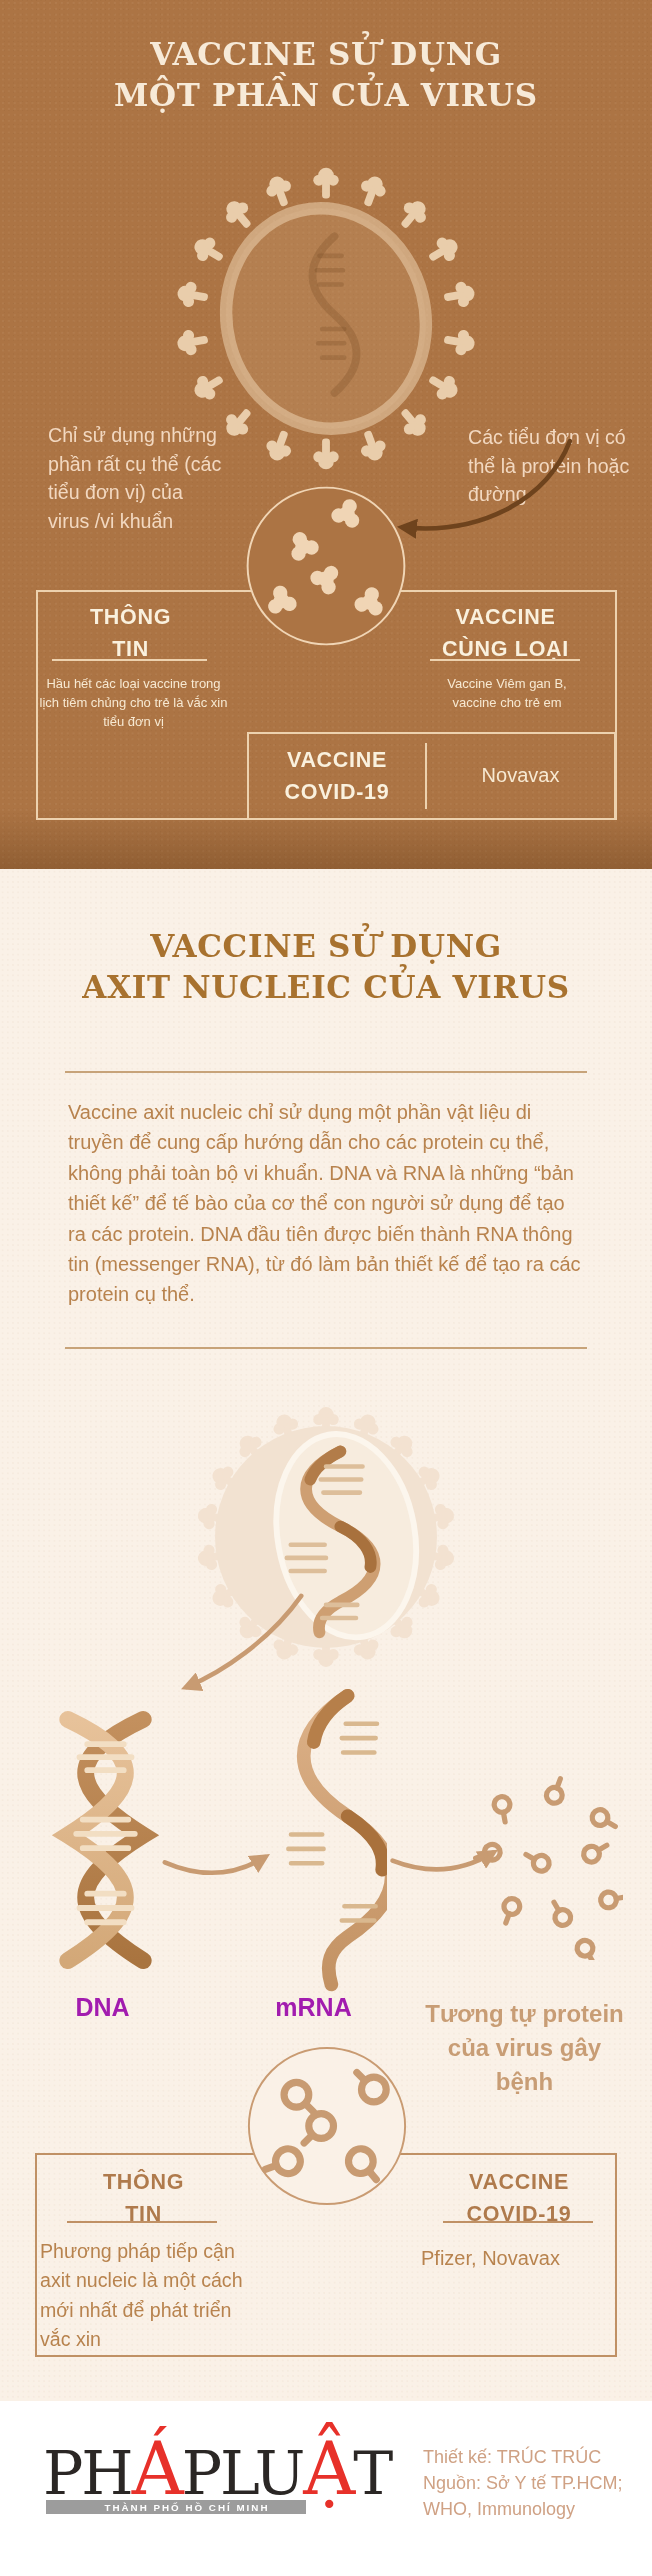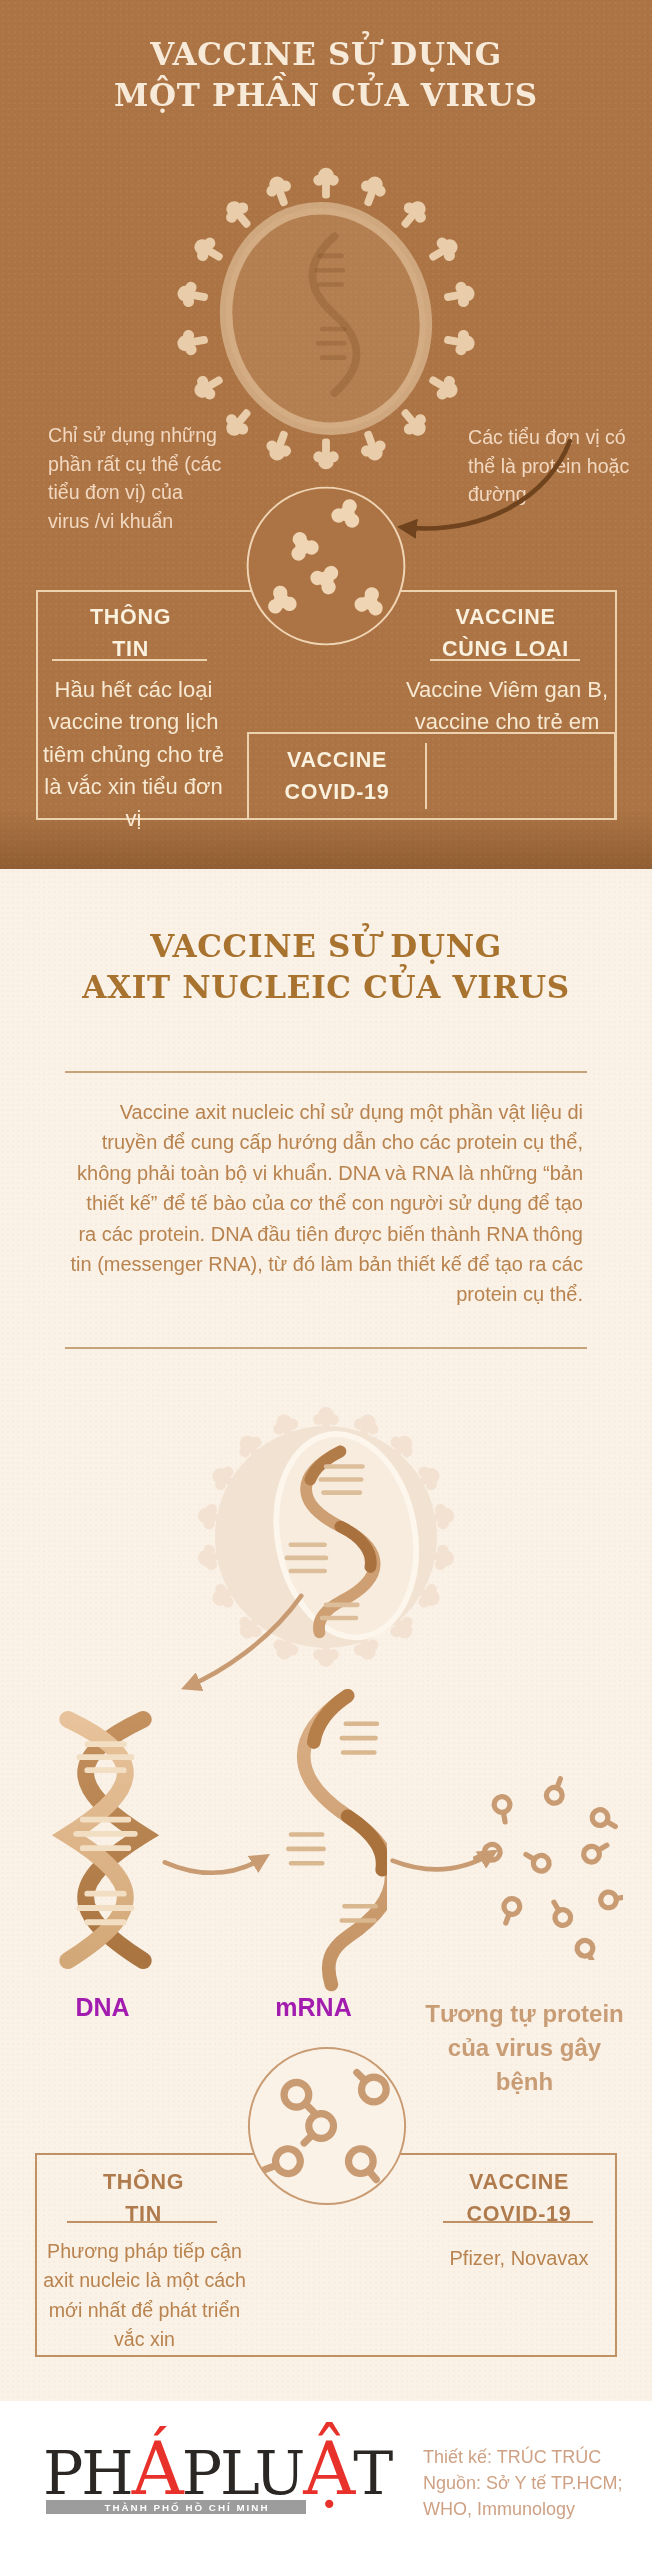--- a/index.html
+++ b/index.html
@@ -33,21 +33,21 @@
 
   .t1-outer{
     left:36px;top:590px;width:577px;height:226px;
     border:2px solid #EDD2AF;
   }
   .tbl-header1{
     font-size:21.5px;font-weight:700;letter-spacing:0.7px;line-height:1.5;
     color:#FAF1DE;text-align:center;
   }
   .tbl-body1{
-    font-size:22px;line-height:1.47;color:#F7E9D2;text-align:center;
+    font-size:13px;line-height:1.47;color:#F7E9D2;text-align:center;
   }
   .rule1{height:2px;background:#EDD2AF;}
   .t1-inner{
     left:247px;top:732px;width:365px;height:84px;
     border:2px solid #EDD2AF;
   }
   .t1-divider{left:176px;top:9px;bottom:9px;width:2px;background:#EDD2AF;position:absolute;}
   .cellflex{display:flex;align-items:center;justify-content:center;position:absolute;}
 
   
@@ -56,40 +56,40 @@
     background-image:radial-gradient(rgba(170,120,70,0.05) 0.7px, rgba(0,0,0,0) 0.8px);
     background-size:5.2px 5.2px;
   }
   .title2{
     left:0;top:926px;width:652px;text-align:center;
     font-family:"DejaVu Serif","Liberation Serif",serif;font-weight:700;
     font-size:31px;line-height:1.32;letter-spacing:0.7px;color:#A8722F;
   }
   .rule2{left:65px;width:522px;height:2px;background:#C7A379;}
   .para{
-    left:68px;top:1097px;width:515px;text-align:right;
+    left:68px;top:1097px;width:515px;text-align:left;
     font-size:20px;line-height:1.52;color:#B8834E;
   }
   .helix-label{
     font-size:25px;font-weight:700;color:#a21caf;text-align:center;
   }
   .prot-label{
     left:417px;top:1997px;width:215px;text-align:center;
     font-size:24px;font-weight:700;line-height:1.42;color:#C89D75;
   }
   .t2-outer{
     left:35px;top:2153px;width:578px;height:200px;
     border:2px solid #C09165;
   }
   .tbl-header2{
     font-size:21.5px;font-weight:700;letter-spacing:0.7px;line-height:1.5;
     color:#AF7A4C;text-align:center;
   }
   .tbl-body2{
-    font-size:19.6px;line-height:1.5;color:#B8834E;text-align:center;
+    font-size:19.6px;line-height:1.5;color:#B8834E;text-align:left;
   }
   .rule3{height:2px;background:#C09165;}
 
   
   .footer{left:0;top:2401px;width:652px;height:175px;background:#FFFFFF;}
   .logo-bar{
     left:46px;top:2500px;width:260px;height:14px;background:#9C9C9C;
     color:#fff;font-size:9.8px;font-weight:700;letter-spacing:2px;
     line-height:15px;text-align:center;padding-left:22px;box-sizing:border-box;
   }
@@ -159,20 +159,21 @@
   <div class="abs tbl-header1 pre" style="left:427px;top:601px;width:157px;">VACCINE
 CÙNG LOẠI</div>
   <div class="abs rule1" style="left:430px;top:659px;width:150px;"></div>
   <div class="abs tbl-body1 pre" style="left:398px;top:674px;width:218px;">Vaccine Viêm gan B,
 vaccine cho trẻ em</div>
 
   <div class="abs t1-inner">
     <div class="t1-divider"></div>
     <div class="cellflex tbl-header1 pre" style="left:0;top:0;width:176px;height:100%;">VACCINE
 COVID-19</div>
+    <div class="cellflex tbl-body1" style="left:178px;top:0;right:0;height:100%;font-size:20px;">Novavax</div>
   </div>
 
   <svg class="abs" style="left:245px;top:485px;" width="162" height="162" viewBox="0 0 248 248">
     <defs>
       <g id="su1" fill="#F0D5B5">
         <circle cx="0" cy="-12" r="11"></circle>
         <circle cx="-11" cy="7" r="11"></circle>
         <circle cx="11" cy="7" r="11"></circle>
         <circle cx="0" cy="0" r="12"></circle>
       </g>

